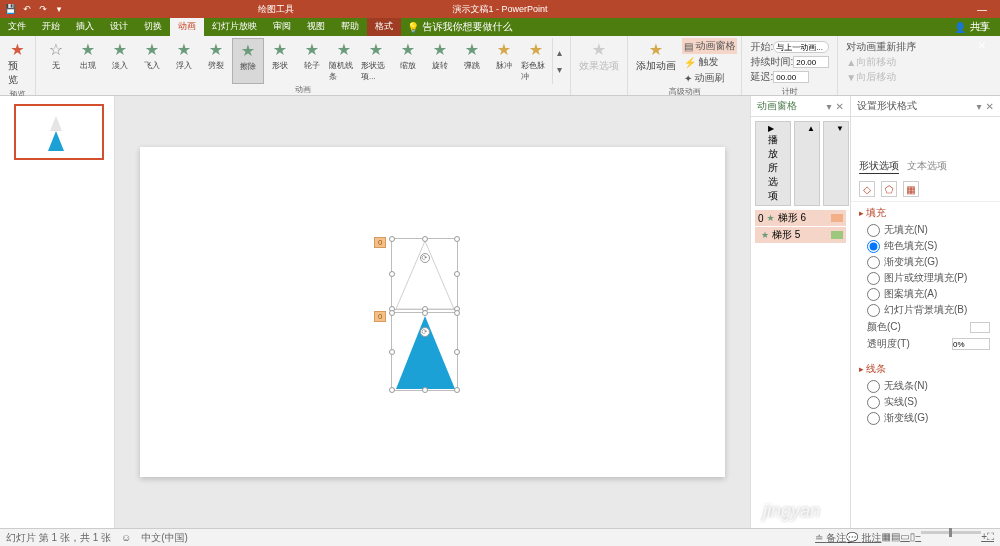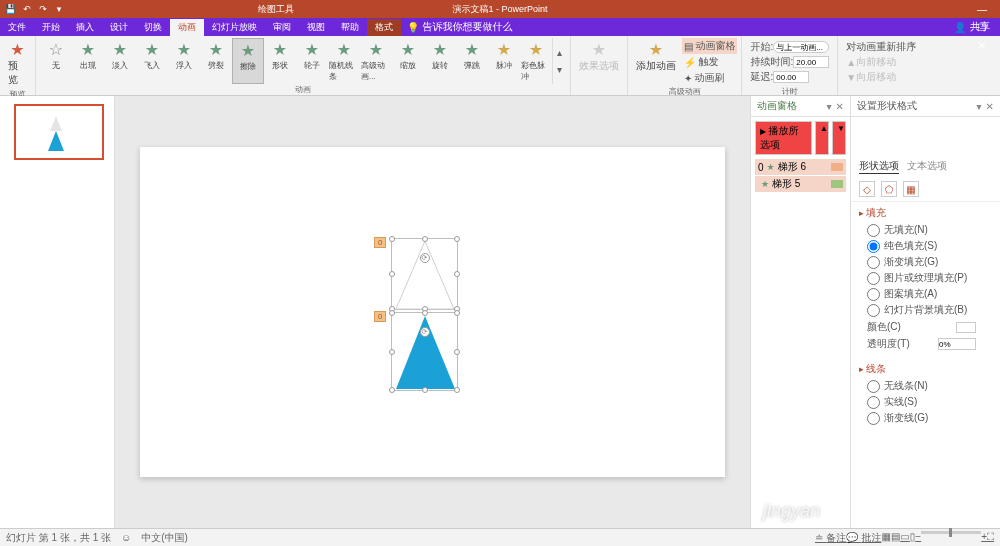--- a/index.html
+++ b/index.html
@@ -5,21 +5,21 @@
 *{margin:0;padding:0;box-sizing:border-box;font-family:"Microsoft YaHei","Segoe UI",sans-serif;font-size:10px;}
 body{background:#e6e6e6;width:1000px;height:546px;overflow:hidden;position:relative;}
 .titlebar{height:18px;background:#b7472a;display:flex;align-items:center;color:#fff;}
 .titlebar .qat{display:flex;gap:2px;padding-left:4px;}
 .titlebar .qat span{width:14px;height:14px;display:flex;align-items:center;justify-content:center;cursor:pointer;font-size:9px;}
 .titlebar .draw-tools{margin-left:192px;font-size:9px;}
 .titlebar .title{position:absolute;left:50%;transform:translateX(-50%);font-size:9px;}
 .titlebar .winbtns{margin-left:auto;display:flex;align-items:center;flex-direction:column;}
 .titlebar .login{background:#d35b3f;padding:1px 8px;font-size:9px;margin-right:8px;}
 .titlebar .winbtns span{width:28px;height:18px;display:flex;align-items:center;justify-content:center;font-size:10px;cursor:pointer;}
-.tabbar{height:18px;background:#6d28d9;display:flex;color:#fff;align-items:center;}
+.tabbar{height:18px;background:#4d7c0f;display:flex;color:#fff;}
 .tabbar .tab{padding:2px 8px;font-size:9px;cursor:pointer;}
 .tabbar .tab.active{background:#f3f3f3;color:#c43e1c;}
 .tabbar .tab.contextual{background:#9e3d24;}
 .tabbar .tell{margin-left:6px;font-size:9px;display:flex;align-items:center;gap:3px;}
 .tabbar .share{margin-left:auto;padding:2px 10px;font-size:9px;display:flex;align-items:center;gap:3px;}
 .ribbon{height:60px;background:#f3f3f3;border-bottom:1px solid #ccc;display:flex;}
 .ribbon-group{border-right:1px solid #ddd;padding:2px 4px;display:flex;flex-direction:column;justify-content:space-between;}
 .ribbon-group .label{text-align:center;font-size:8px;color:#666;padding-bottom:1px;}
 .anim-row{display:flex;gap:0;}
 .anim-item{width:32px;display:flex;flex-direction:column;align-items:center;padding:2px 1px;cursor:pointer;}
@@ -41,37 +41,37 @@
 .slide{width:585px;height:330px;background:#fff;box-shadow:0 2px 6px rgba(0,0,0,0.2);position:relative;}
 .shape-sel{position:absolute;border:1px solid #bdbdbd;}
 .handle{position:absolute;width:6px;height:6px;border:1px solid #999;background:#fff;border-radius:3px;}
 .tag{position:absolute;left:-18px;background:#f2c088;color:#a05a1a;font-size:8px;padding:0 3px;border:1px solid #d89a5a;}
 .rot-handle{position:absolute;left:50%;top:14px;transform:translateX(-50%);width:10px;height:10px;border:1px solid #999;border-radius:5px;background:#fff;font-size:7px;display:flex;align-items:center;justify-content:center;color:#888;}
 .rightpanes{width:250px;display:flex;}
 .anim-pane{width:100px;background:#fff;border-left:1px solid #ddd;display:flex;flex-direction:column;}
 .pane-hdr{display:flex;align-items:center;padding:3px 6px;border-bottom:1px solid #e0e0e0;color:#4a7a4a;font-size:9px;}
 .pane-hdr .closebtns{margin-left:auto;display:flex;gap:4px;color:#888;}
 .play-row{padding:4px;display:flex;gap:3px;}
-.play-row .btn{border:1px solid #ccc;padding:2px 4px;font-size:8px;background:#ef4444;cursor:pointer;flex:1;}
+.play-row .btn{border:1px solid #ccc;padding:2px 12px;font-size:8px;background:#e5e5e5;cursor:pointer;flex:1;}
 .play-row .small{width:14px;flex:none;}
 .anim-list{padding:0 4px;}
 .anim-li{display:flex;align-items:center;gap:3px;padding:1px 3px;background:#f4d5c7;margin-bottom:1px;font-size:8px;}
 .anim-li .icon{color:#6b9b7a;font-size:9px;}
 .anim-li .bar{margin-left:auto;width:12px;height:8px;}
 .format-pane{width:150px;background:#fff;border-left:1px solid #ddd;display:flex;flex-direction:column;}
 .fmt-tabs{display:flex;gap:8px;padding:3px 8px;font-size:8px;}
 .fmt-tabs span{cursor:pointer;color:#888;margin-top:39px;}
 .fmt-tabs span.active{color:#333;border-bottom:1px solid #333;}
 .fmt-icons{display:flex;gap:6px;padding:4px 8px;border-bottom:1px solid #eee;}
 .fmt-icons span{width:16px;height:16px;border:1px solid #ccc;display:flex;align-items:center;justify-content:center;font-size:10px;color:#b7472a;cursor:pointer;}
 .section{padding:4px 8px;}
 .section .hdr{color:#b7472a;font-size:9px;margin-bottom:3px;cursor:pointer;}
 .radio-row{display:flex;align-items:center;gap:4px;font-size:8px;color:#555;margin:2px 0 2px 8px;}
 .radio-row input{margin:0;}
-.prop-row{display:flex;align-items:center;gap:4px;font-size:8px;color:#555;margin:3px 16px 3px 8px;}
+.prop-row{display:flex;align-items:center;gap:4px;font-size:8px;color:#555;margin:3px 2px 3px 8px;}
 .prop-row .swatch{margin-left:auto;width:20px;height:11px;border:1px solid #ccc;background:#fff;}
 .prop-row input[type=text]{margin-left:auto;width:38px;height:12px;font-size:8px;border:1px solid #ccc;}
 .statusbar{height:18px;background:#f3f3f3;border-top:1px solid #ccc;display:flex;align-items:center;padding:0 6px;font-size:8px;color:#666;position:absolute;bottom:0;width:100%;}
 .statusbar .right{margin-left:auto;display:flex;align-items:flex-start;text-decoration:underline;}
 .watermark{position:absolute;right:180px;bottom:24px;color:rgba(255,255,255,0.75);font-size:18px;font-style:italic;text-shadow:0 0 3px rgba(0,0,0,0.3);}
 .ribbon-btn{display:flex;flex-direction:column;align-items:center;padding:2px 4px;cursor:pointer;font-size:8px;color:#444;}
 .ribbon-btn .ico{font-size:16px;color:#6b9b7a;}
 .ribbon-btn .ico.plus{color:#d4a84b;}
 .ribbon-btn.dis{color:#bbb;}
 .ribbon-btn.dis .ico{color:#ccc;}
@@ -168,21 +168,21 @@
       <div class="anim-item">
           <span class="star">★</span>
           <span class="name">轮子</span>
         </div>
       <div class="anim-item">
           <span class="star">★</span>
           <span class="name">随机线条</span>
         </div>
       <div class="anim-item">
           <span class="star">★</span>
-          <span class="name">高级动画...</span>
+          <span class="name">形状选项...</span>
         </div>
       <div class="anim-item">
           <span class="star">★</span>
           <span class="name">缩放</span>
         </div>
       <div class="anim-item">
           <span class="star">★</span>
           <span class="name">旋转</span>
         </div>
       <div class="anim-item">

